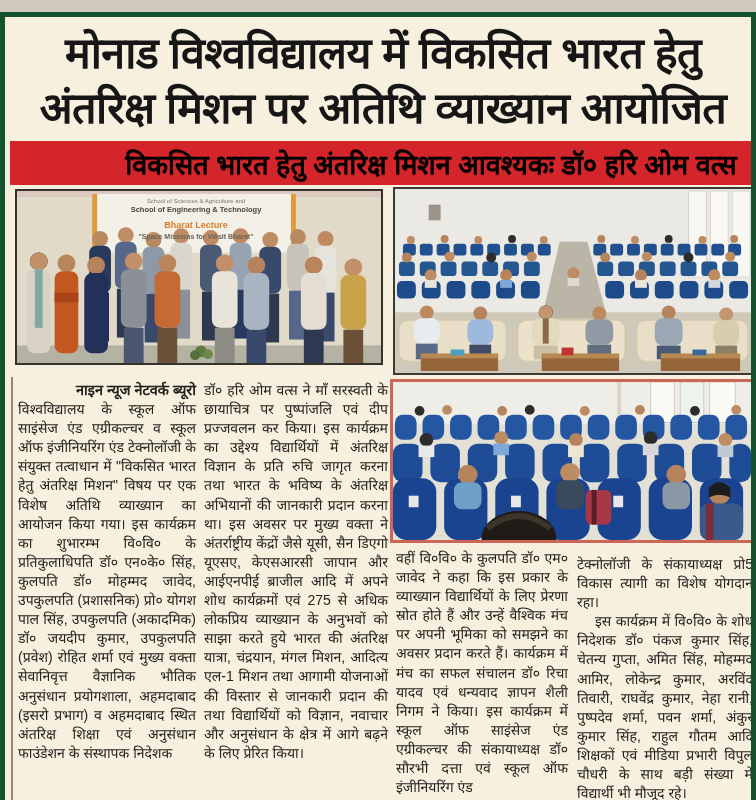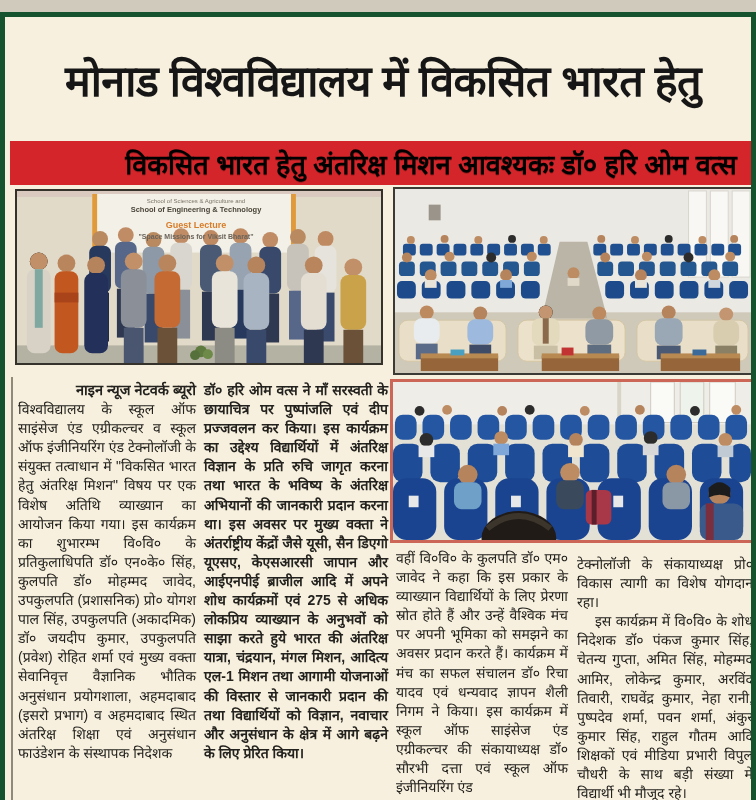--- a/index.html
+++ b/index.html
@@ -38,39 +38,40 @@
   .photo1-banner .b1{font-size:6px;color:#7c7468;line-height:8px;}
   .photo1-banner .b2{font-size:7.5px;font-weight:bold;color:#4a443a;line-height:10px;}
   .photo1-banner .b3{font-size:9px;font-weight:bold;color:#d87c28;line-height:13px;margin-top:4px;}
   .photo1-banner .b4{font-size:7px;font-weight:bold;color:#6a635a;line-height:9px;}
   
   .col{
     position:absolute;color:#23221e;font-size:14px;line-height:19.1px;
     text-align:justify;text-justify:inter-word;
   }
   .col1{left:13px;top:364px;width:178px;height:420px;}
-  .col2{left:199px;top:364px;width:184px;height:420px;font-weight:bold;}
+  .col2{left:199px;top:364px;width:184px;height:420px;}
   .col3{left:391px;top:532px;width:172px;height:248px;}
   .col4{left:572px;top:538px;width:176px;height:248px;}
   .byline{font-weight:bold;text-align:right;padding-left:22px;font-size:14.5px;}
   .dateline-row{display:flex;justify-content:space-between;}
   .dateline-row .dl{font-weight:bold;padding-left:22px;}
   .para2{text-indent:18px;}
   
   .vrule-left{position:absolute;left:6px;top:360px;width:2px;height:428px;background:#8f897a;}
   .vrule-right{position:absolute;left:750px;top:536px;width:2px;height:252px;background:#8f897a;}
   .hrule-bottom{position:absolute;left:8px;top:786px;width:742px;height:3px;background:#55524a;}
 </style>
 </head>
 <body>
 
 <div class="page">
 
   <header class="headline">
     <div class="hl">मोनाड विश्वविद्यालय में विकसित भारत हेतु</div>
+    <div class="hl">अंतरिक्ष मिशन पर अतिथि व्याख्यान आयोजित</div>
   </header>
 
   <div class="subhead">विकसित भारत हेतु अंतरिक्ष मिशन आवश्यकः डॉ० हरि ओम वत्स</div>
 
   <div class="photo photo1">
     <svg viewBox="0 0 368 176" preserveAspectRatio="none">
       <rect x="0" y="0" width="368" height="176" fill="#e2dac8"></rect>
       <rect x="0" y="0" width="368" height="6" fill="#d9c9bf"></rect>
       <rect x="0" y="158" width="368" height="18" fill="#b4b2a3"></rect>
 
@@ -176,21 +177,21 @@
 
       <g>
         <circle cx="186" cy="164" r="6" fill="#5e7a3e"></circle>
           <circle cx="193" cy="167" r="5" fill="#6d8a48"></circle>
           <circle cx="180" cy="168" r="5" fill="#55703a"></circle>
       </g>
     </svg>
     <div class="photo1-banner">
       <div class="b1">School of Sciences &amp; Agriculture and</div>
       <div class="b2">School of Engineering &amp; Technology</div>
-      <div class="b3">Guest Lecture</div>
+      <div class="b3">Bharat Lecture</div>
       <div class="b4">"Space Missions for Viksit Bharat"</div>
     </div>
   </div>
 
   <div class="photo photo2">
     <svg viewBox="0 0 360 188" preserveAspectRatio="none">
       <rect x="0" y="0" width="360" height="130" fill="#ebe9e3"></rect>
       <rect x="0" y="126" width="360" height="62" fill="#cfc9b9"></rect>
 
       <rect x="296" y="2" width="18" height="88" fill="#f8f7f3" stroke="#d8d5cd"></rect>
@@ -443,21 +444,21 @@
 
   <div class="col col2">
     <span>डॉ० हरि ओम वत्स ने माँ सरस्वती के छायाचित्र पर पुष्पांजलि एवं दीप प्रज्जवलन कर किया। इस कार्यक्रम का उद्देश्य विद्यार्थियों में अंतरिक्ष विज्ञान के प्रति रुचि जागृत करना तथा भारत के भविष्य के अंतरिक्ष अभियानों की जानकारी प्रदान करना था। इस अवसर पर मुख्य वक्ता ने अंतर्राष्ट्रीय केंद्रों जैसे यूसी, सैन डिएगो यूएसए, केएसआरसी जापान और आईएनपीई ब्राजील आदि में अपने शोध कार्यक्रमों एवं 275 से अधिक लोकप्रिय व्याख्यान के अनुभवों को साझा करते हुये भारत की अंतरिक्ष यात्रा, चंद्रयान, मंगल मिशन, आदित्य एल-1 मिशन तथा आगामी योजनाओं की विस्तार से जानकारी प्रदान की तथा विद्यार्थियों को विज्ञान, नवाचार और अनुसंधान के क्षेत्र में आगे बढ़ने के लिए प्रेरित किया।</span>
   </div>
 
   <div class="col col3">
     <span>वहीं वि०वि० के कुलपति डॉ० एम० जावेद ने कहा कि इस प्रकार के व्याख्यान विद्यार्थियों के लिए प्रेरणा स्रोत होते हैं और उन्हें वैश्विक मंच पर अपनी भूमिका को समझने का अवसर प्रदान करते हैं। कार्यक्रम में मंच का सफल संचालन डॉ० रिचा यादव एवं धन्यवाद ज्ञापन शैली निगम ने किया। इस कार्यक्रम में स्कूल ऑफ साइंसेज एंड एग्रीकल्चर की संकायाध्यक्ष डॉ० सौरभी दत्ता एवं स्कूल ऑफ इंजीनियरिंग एंड</span>
   </div>
 
   <div class="col col4">
-    <div>टेक्नोलॉजी के संकायाध्यक्ष प्रो० विकास त्यागी का विशेष योगदान रहा।</div>
+    <div>टेक्नोलॉजी के संकायाध्यक्ष प्रो5 विकास त्यागी का विशेष योगदान रहा।</div>
     <div class="para2">इस कार्यक्रम में वि०वि० के शोध निदेशक डॉ० पंकज कुमार सिंह, चेतन्य गुप्ता, अमित सिंह, मोहम्मद आमिर, लोकेन्द्र कुमार, अरविंद तिवारी, राघवेंद्र कुमार, नेहा रानी, पुष्पदेव शर्मा, पवन शर्मा, अंकुर कुमार सिंह, राहुल गौतम आदि शिक्षकों एवं मीडिया प्रभारी विपुल चौधरी के साथ बड़ी संख्या में विद्यार्थी भी मौजूद रहे।</div>
   </div>
 
   <div class="vrule-left"></div>
   <div class="vrule-right"></div>
   <div class="hrule-bottom"></div>
 
 </div>
 
 </body></html>

